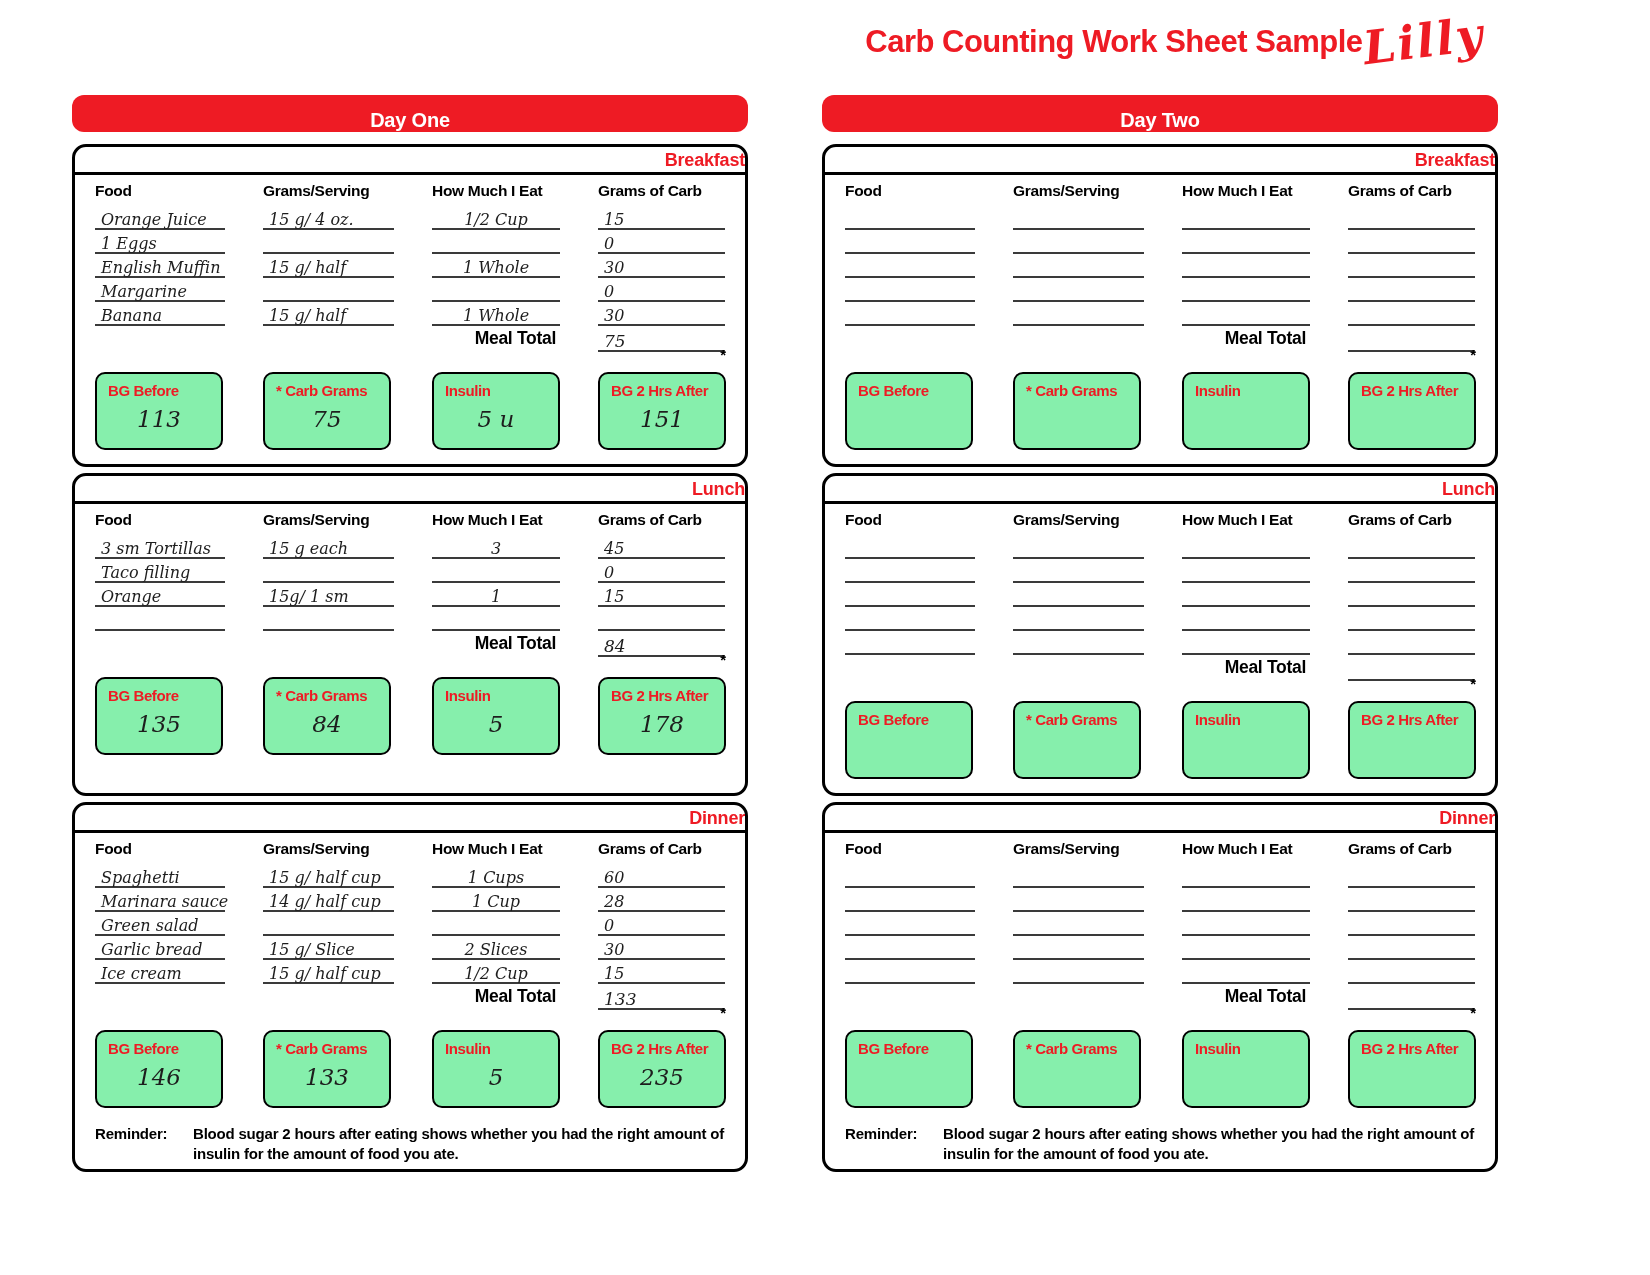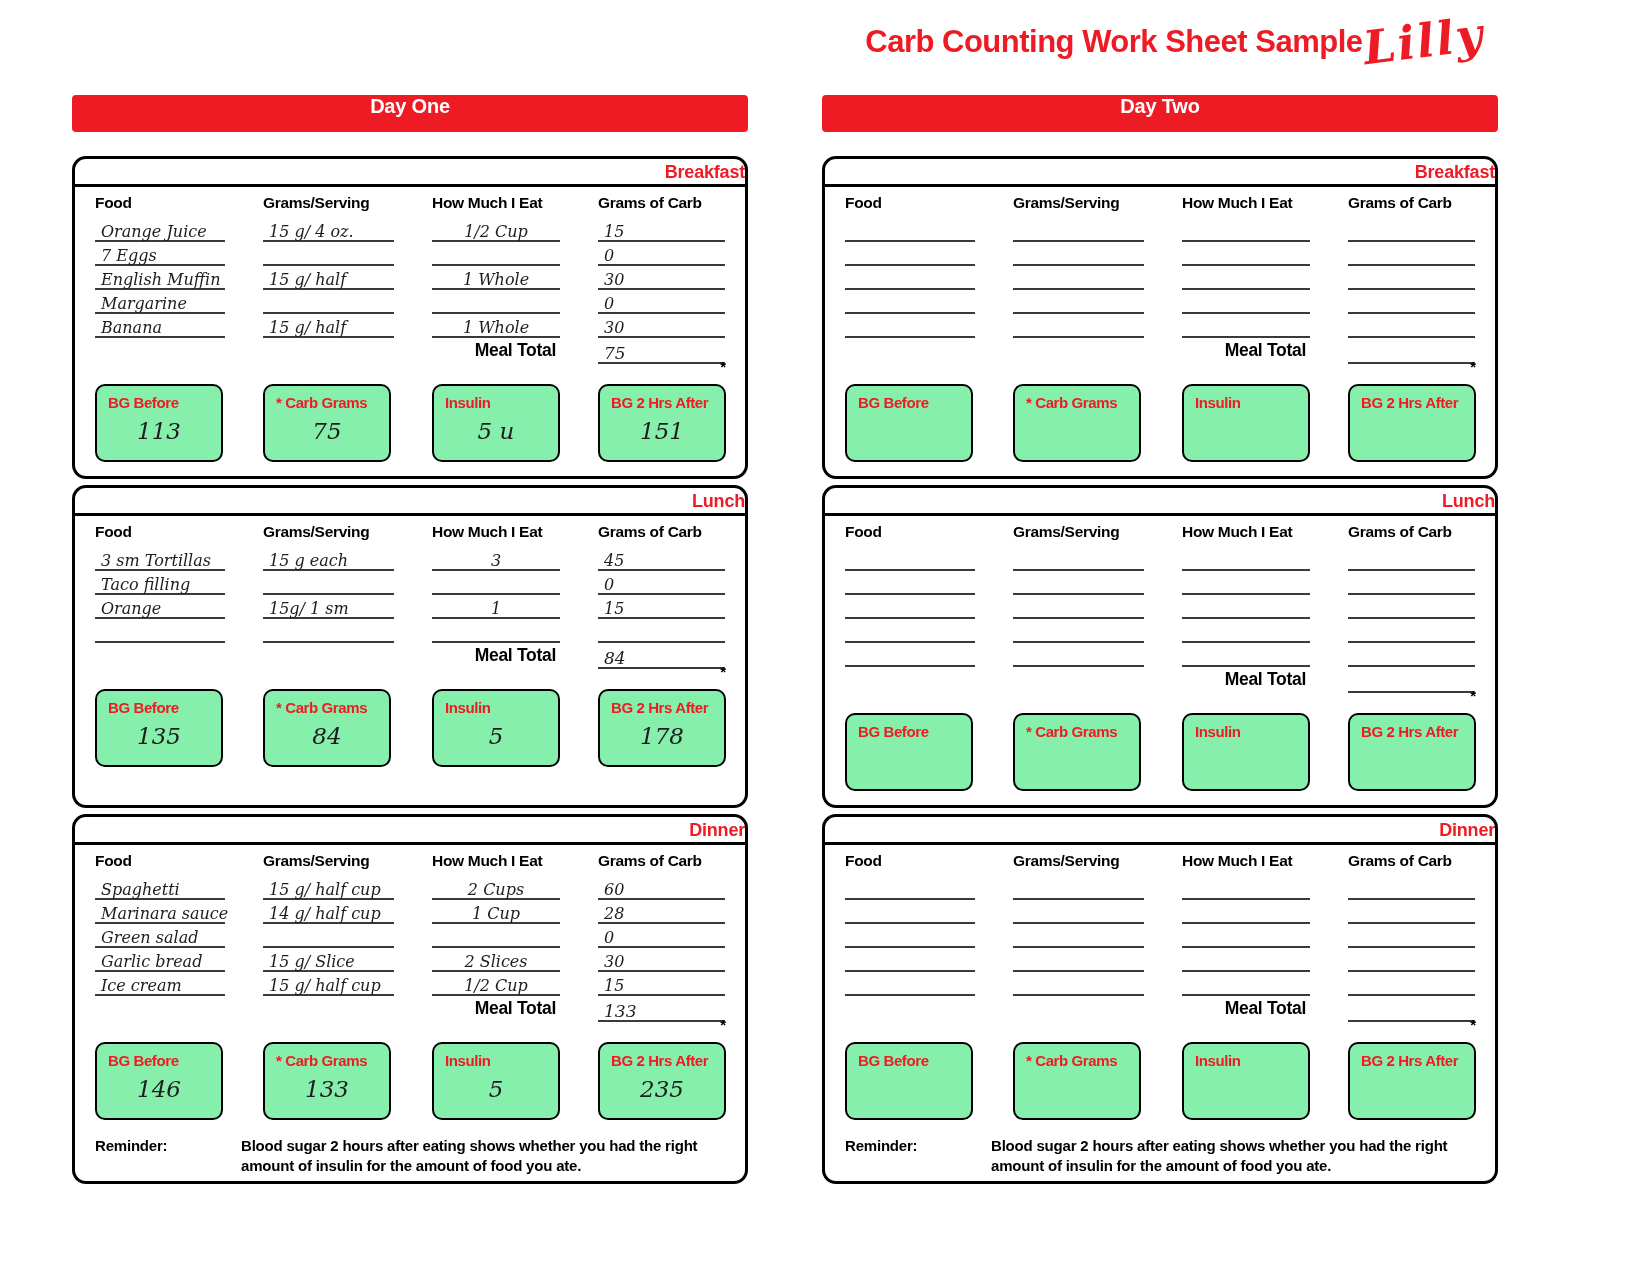--- a/index.html
+++ b/index.html
@@ -17,22 +17,22 @@
   .logo {
     font-family:"DejaVu Serif", serif; font-style:italic; font-weight:bold;
     font-size:46px; color:var(--red); transform:rotate(-7deg);
     margin:-6px 14px 0 0; letter-spacing:2px; line-height:1;
   }
 
   
   .days { display:flex; gap:74px; }
   .day { width:676px; }
   .banner {
-    height:37px; background:var(--red); border-radius:4px;
-    display:flex; align-items:flex-start; justify-content:center; margin-bottom:24px;
+    height:37px; background:var(--red); border-radius:12px;
+    display:flex; align-items:flex-end; justify-content:center; margin-bottom:12px;
   }
   .banner-text { color:#fff; font-weight:bold; font-size:20px; letter-spacing:-0.2px; }
   .panels { display:flex; flex-direction:column; gap:6px; }
 
   
   .panel { border:3px solid #000; border-radius:14px; height:323px; background:#fff; }
   .panel.has-reminder { height:370px; }
   .panel-head { border-bottom:3px solid #000; padding:3px 0 2px 21px;text-align:right; }
   .meal-name { color:var(--red); font-size:18px; font-weight:bold; line-height:20px; letter-spacing:-0.2px; }
   .panel-body { padding:0 20px; }
@@ -55,21 +55,21 @@
   .total-label { grid-column:3; font-size:17.5px; font-weight:bold; text-align:right; padding:0 42px 3px 0; letter-spacing:-0.3px; }
   .total-cell { grid-column:4; height:26px; }
   .total-cell .hw { font-size:17px; }
   .asterisk { position:absolute; right:-1px; top:calc(100% - 5px); font-size:15px; font-weight:bold; line-height:1; }
 
   .boxes { margin-top:20px; }
   .rbox { width:128px; height:78px; border:2.5px solid #000; border-radius:10px; position:relative; background:#86efac; }
   .rbox-label { display:block; padding:8px 0 0 11px; font-size:15px; font-weight:bold; color:var(--red); letter-spacing:-0.4px; white-space:nowrap; }
   .rbox .hw { position:absolute; left:0; right:0; top:34px; text-align:center; font-size:23px; line-height:1; }
 
-  .reminder { margin-top:16px; display:flex; font-size:15px; font-weight:bold; line-height:20px; letter-spacing:-0.2px;gap:48px; }
+  .reminder { margin-top:16px; display:flex; font-size:15px; font-weight:bold; line-height:20px; letter-spacing:-0.2px; }
   .rem-label { width:98px; flex:none; }
   .rem-text { width:540px; }
 </style>
 </head>
 <body>
 
 <div class="sheet">
   <div class="header">
     <h1 class="title">Carb Counting Work Sheet Sample</h1>
     <div class="logo">Lilly</div>
@@ -106,21 +106,21 @@
       <span class="hw">1/2 Cup</span>
     </span>
     <span class="cell">
       <span class="wline full"></span>
       <span class="hw">15</span>
     </span>
   </div>
                 <div class="grid wrow">
     <span class="cell">
       <span class="wline"></span>
-      <span class="hw">7 Eggs</span>
+      <span class="hw">1 Eggs</span>
     </span>
     <span class="cell">
       <span class="wline"></span>
       <span class="hw"></span>
     </span>
     <span class="cell center">
       <span class="wline"></span>
       <span class="hw"></span>
     </span>
     <span class="cell">
@@ -346,21 +346,21 @@
     <span class="cell">
       <span class="wline"></span>
       <span class="hw">Spaghetti</span>
     </span>
     <span class="cell">
       <span class="wline"></span>
       <span class="hw">15 g/ half cup</span>
     </span>
     <span class="cell center">
       <span class="wline"></span>
-      <span class="hw">2 Cups</span>
+      <span class="hw">1 Cups</span>
     </span>
     <span class="cell">
       <span class="wline full"></span>
       <span class="hw">60</span>
     </span>
   </div>
                 <div class="grid wrow">
     <span class="cell">
       <span class="wline"></span>
       <span class="hw">Marinara sauce</span>

